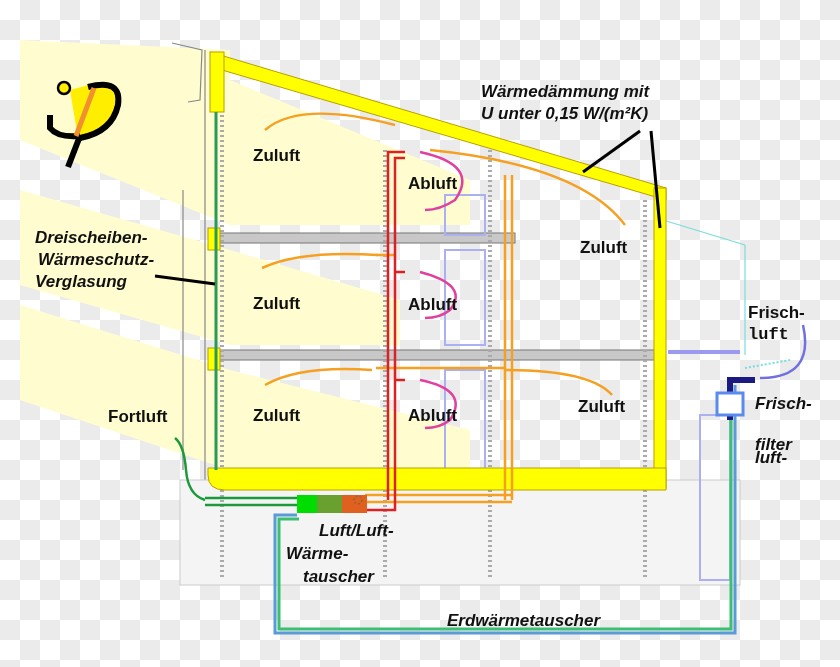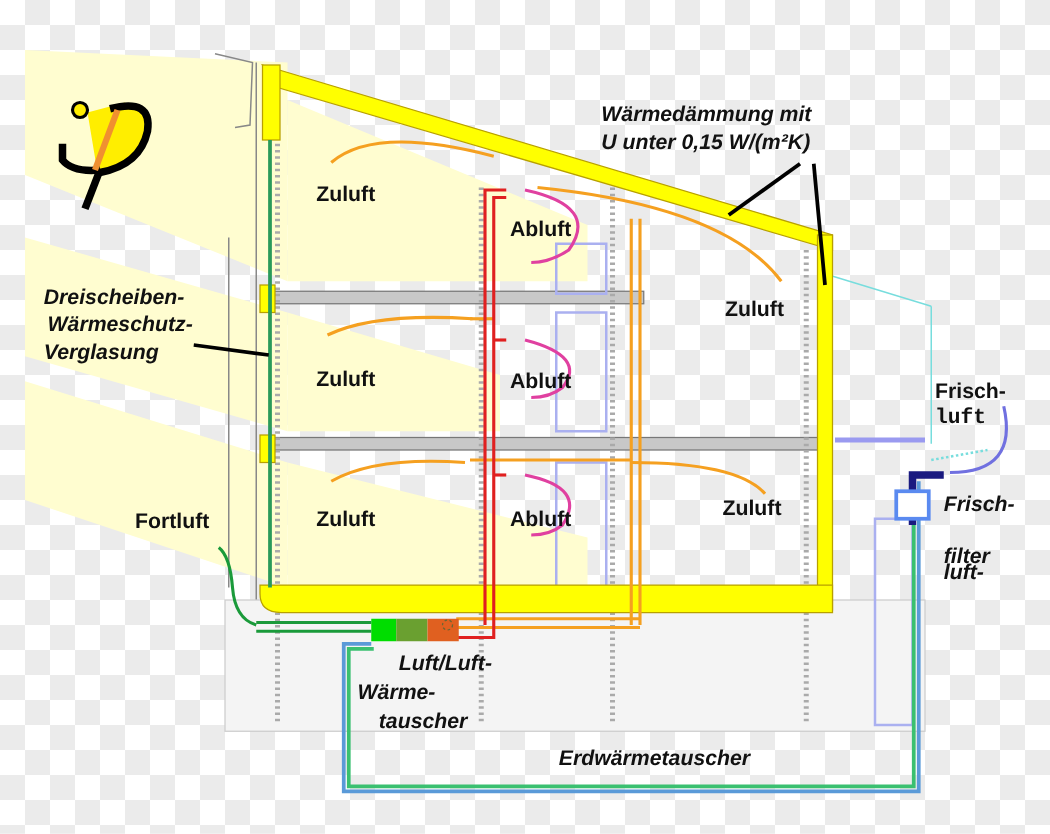--- a/index.html
+++ b/index.html
@@ -163,13 +163,13 @@
 <div class="lbl" style="left:748px;top:324px;font-family:Liberation Mono, monospace;">luft</div>
 
 <div class="lbl it" style="left:755px;top:393px;">Frisch-</div>
 <div class="lbl it" style="left:755px;top:415px;margin-top:32px;">luft-</div>
 <div class="lbl it" style="left:755px;top:434px;">filter</div>
 
 <div class="lbl it" style="left:303px;top:520px;margin-left:16px;">Luft/Luft-</div>
 <div class="lbl it" style="left:286px;top:543px;">Wärme-</div>
 <div class="lbl it" style="left:303px;top:566px;text-align:right;">tauscher</div>
 
-<div class="lbl it" style="left:447px;top:596px;">Erdwärmetauscher</div>
+<div class="lbl it" style="left:447px;top:610px;">Erdwärmetauscher</div>
 
 </body></html>

